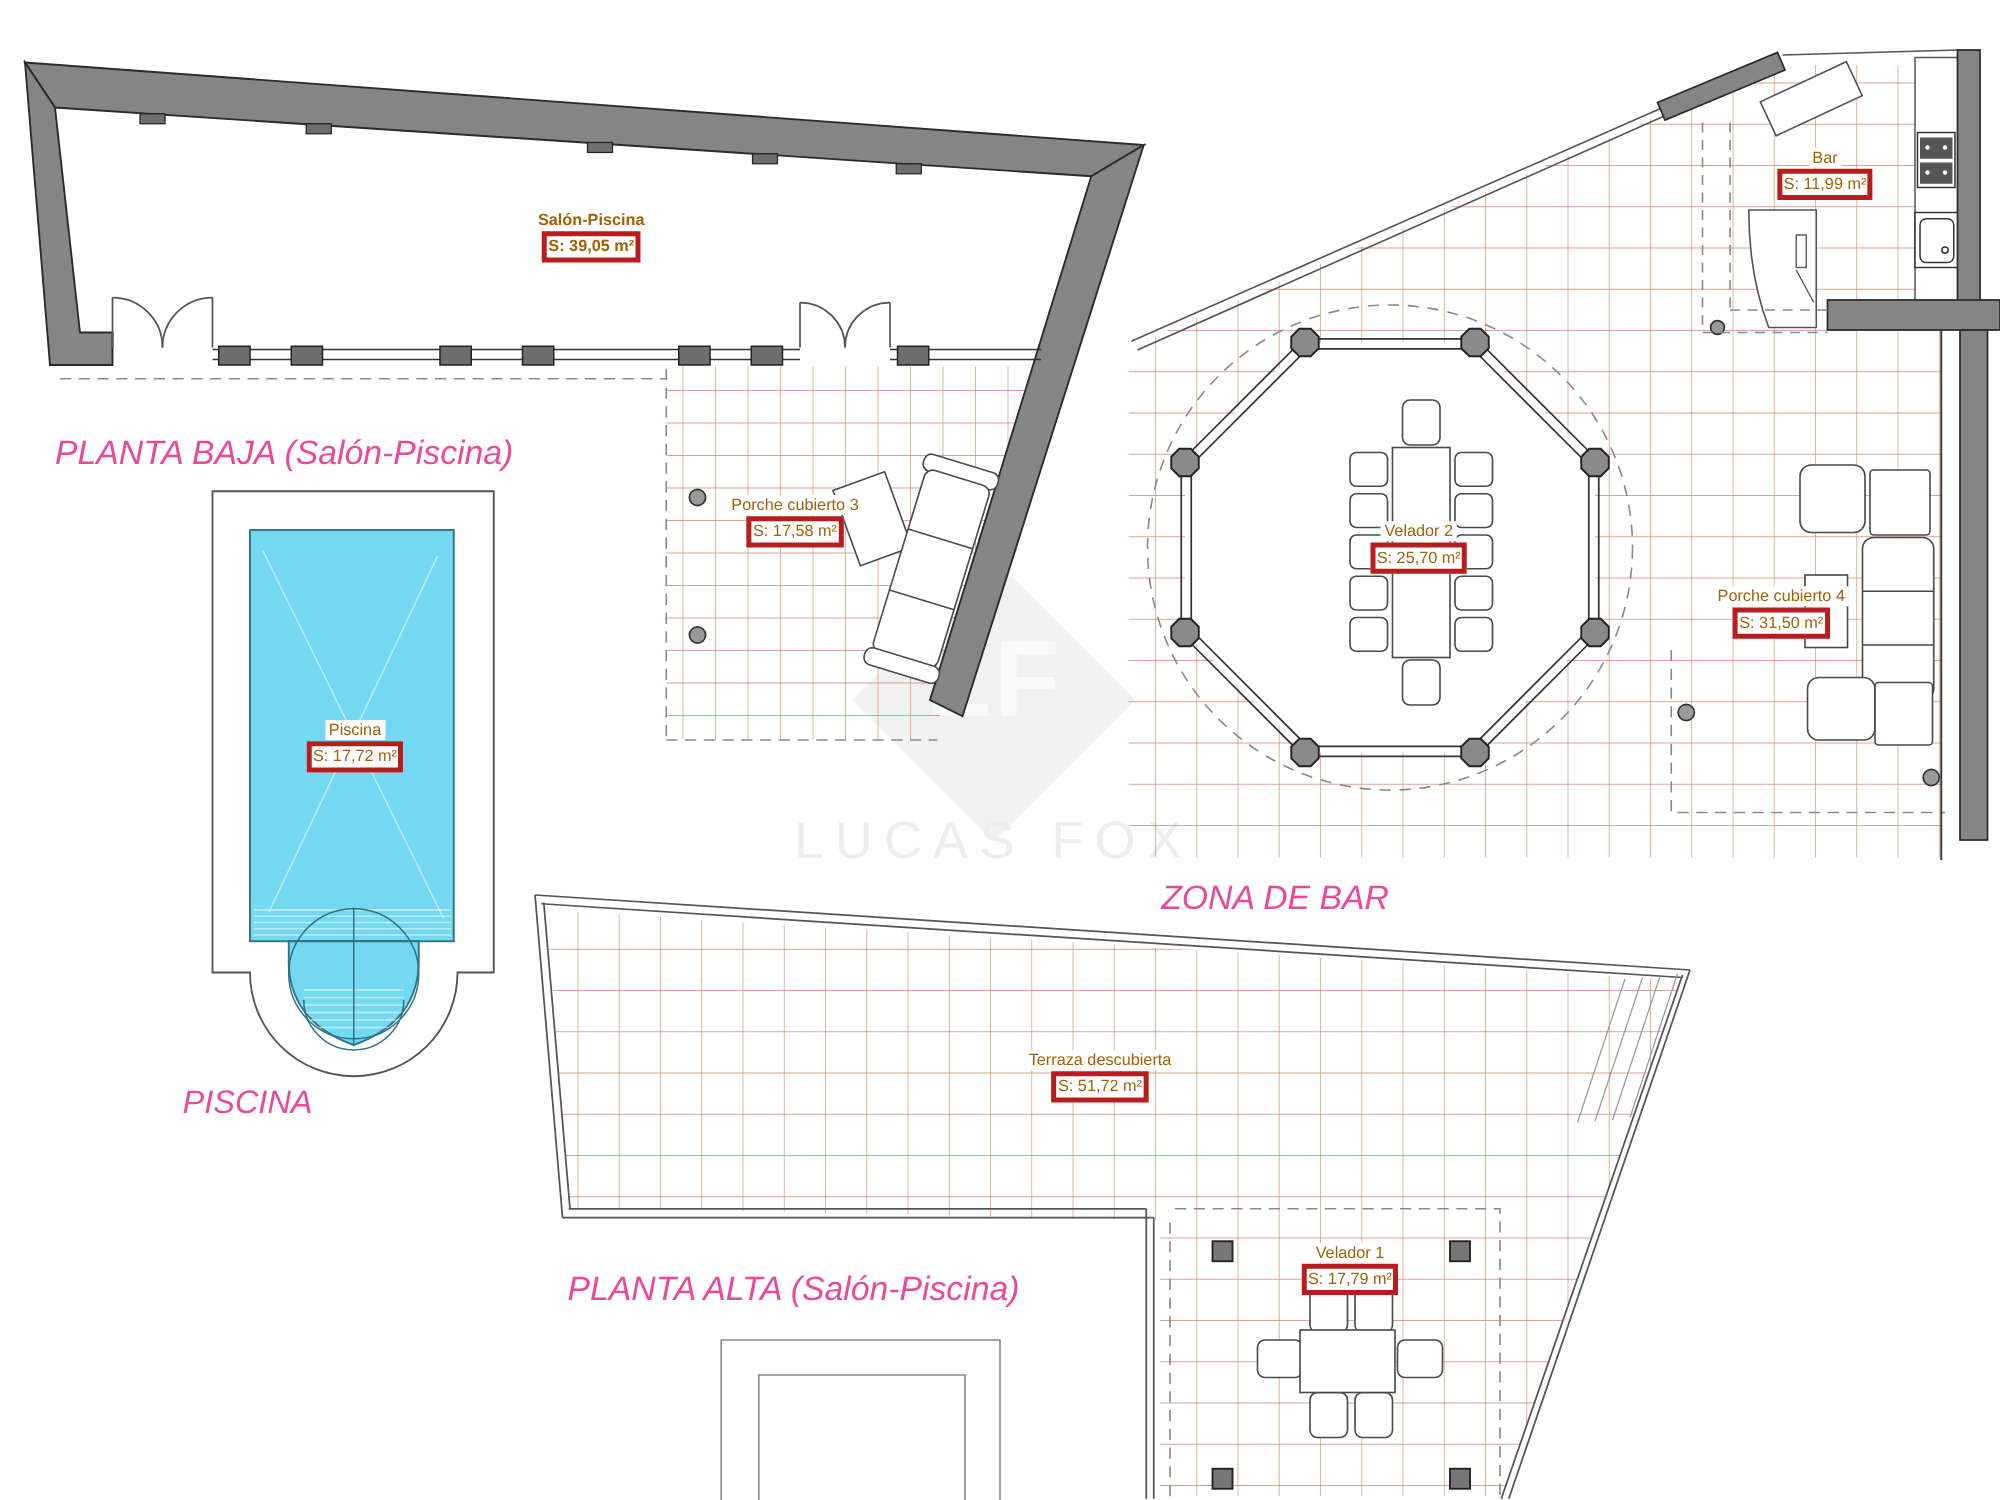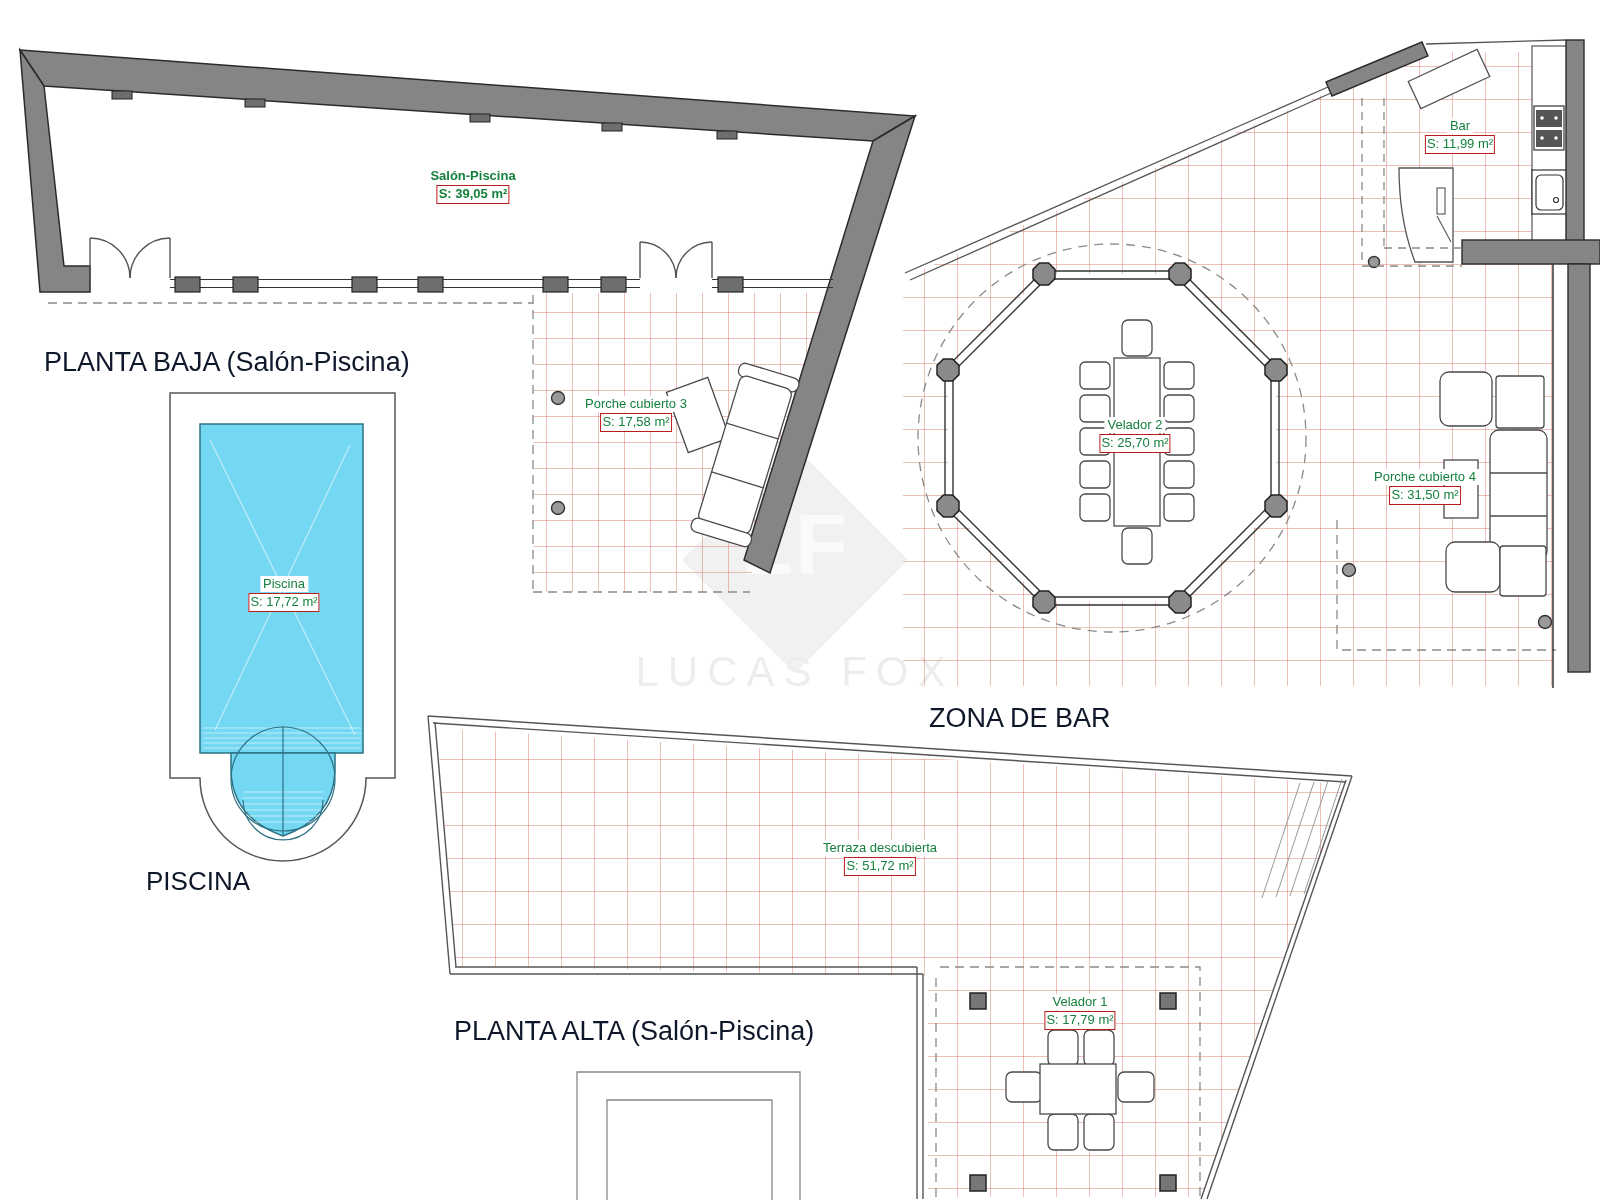--- a/index.html
+++ b/index.html
@@ -1,23 +1,23 @@
 <!DOCTYPE html>
 <html><head>
 <meta charset="utf-8">
 <style>
   html,body{margin:0;padding:0;background:#fff;}
   #canvas{position:relative;width:1600px;height:1200px;background:#fff;overflow:hidden;
           font-family:"Liberation Sans",sans-serif;color:#1a1a1a;}
   #plan-svg{position:absolute;left:0;top:0;z-index:2;}
-  .section-title{position:absolute;z-index:3;font-size:27px;color:#0f172a;white-space:nowrap;}
+  .section-title{position:absolute;z-index:3;font-size:27px;color:#ec4899;white-space:nowrap;font-style:italic;}
   .room-label{position:absolute;z-index:4;transform:translateX(-50%);text-align:center;
-              font-size:13px;line-height:1.25;color:#15803d;white-space:nowrap;}
+              font-size:13px;line-height:1.25;color:#a16207;white-space:nowrap;}
   .room-label .rn{display:inline-block;background:#fff;padding:0 3px;}
-  .room-label .ra{display:inline-block;background:#fff;border:1px solid #b91c1c;padding:0 1px;margin-top:1px;}
+  .room-label .ra{display:inline-block;background:#fff;border:4px solid #b91c1c;padding:0 1px;margin-top:1px;}
   
   .wm{position:absolute;z-index:1;}
   #wm-diamond{left:715px;top:480px;width:160px;height:160px;background:#f1f1f1;transform:rotate(45deg);}
   #wm-lf{left:715px;top:495px;width:160px;height:130px;text-align:center;font-size:86px;font-weight:bold;
          color:#fafafa;letter-spacing:2px;}
   #wm-name{left:555px;top:648px;width:480px;text-align:center;font-size:42px;color:#ededed;letter-spacing:9px;}
 </style>
 </head>
 <body>
 

